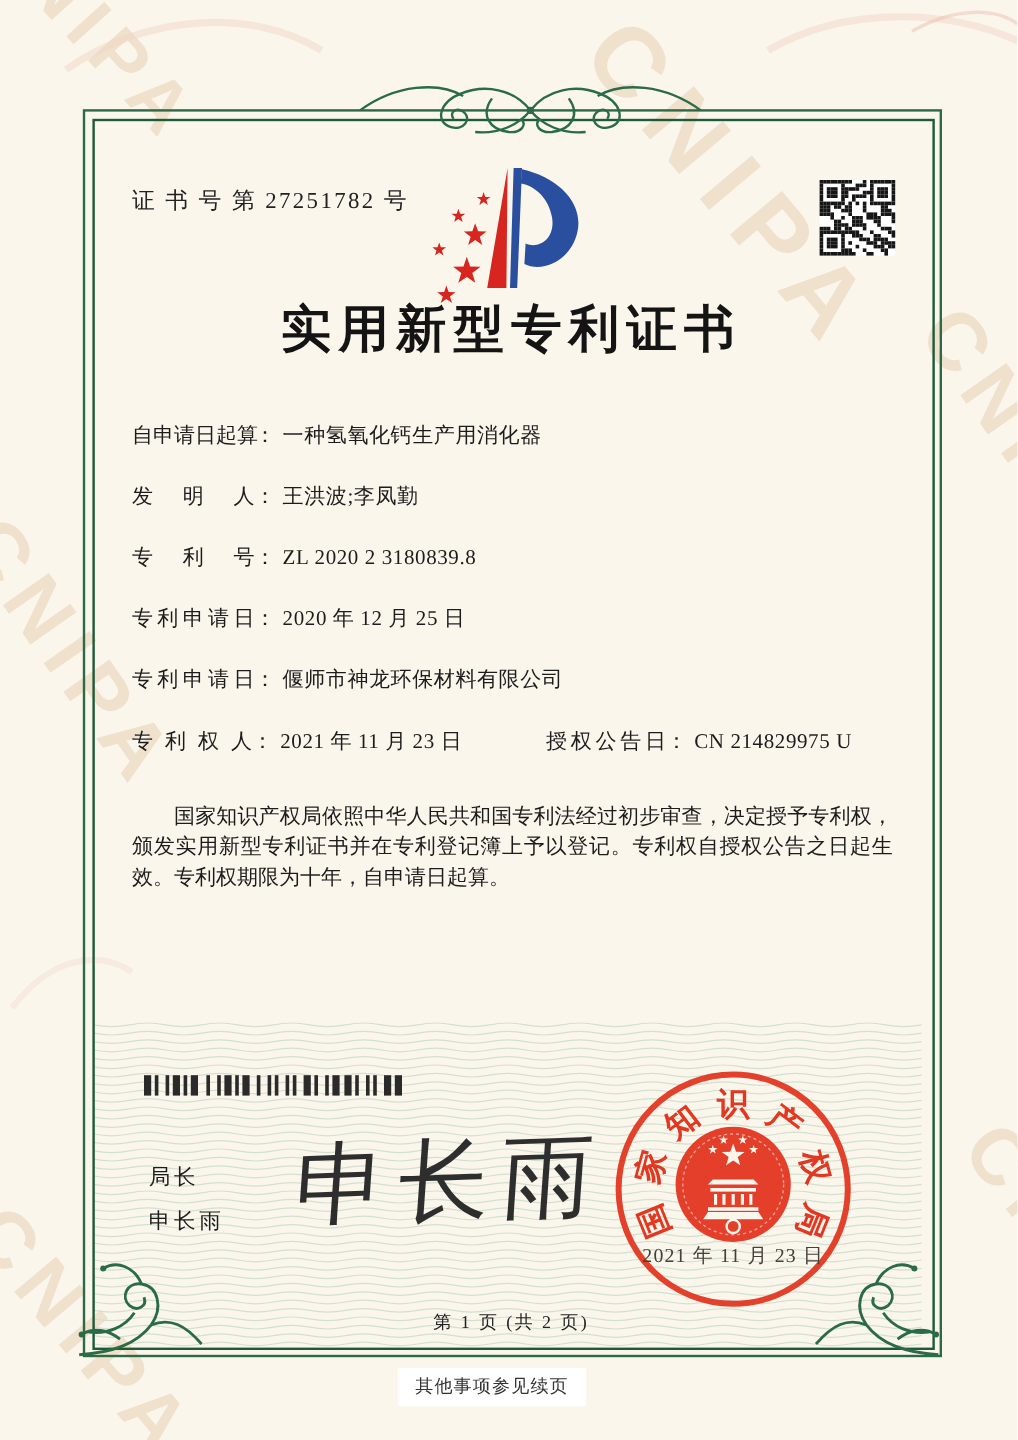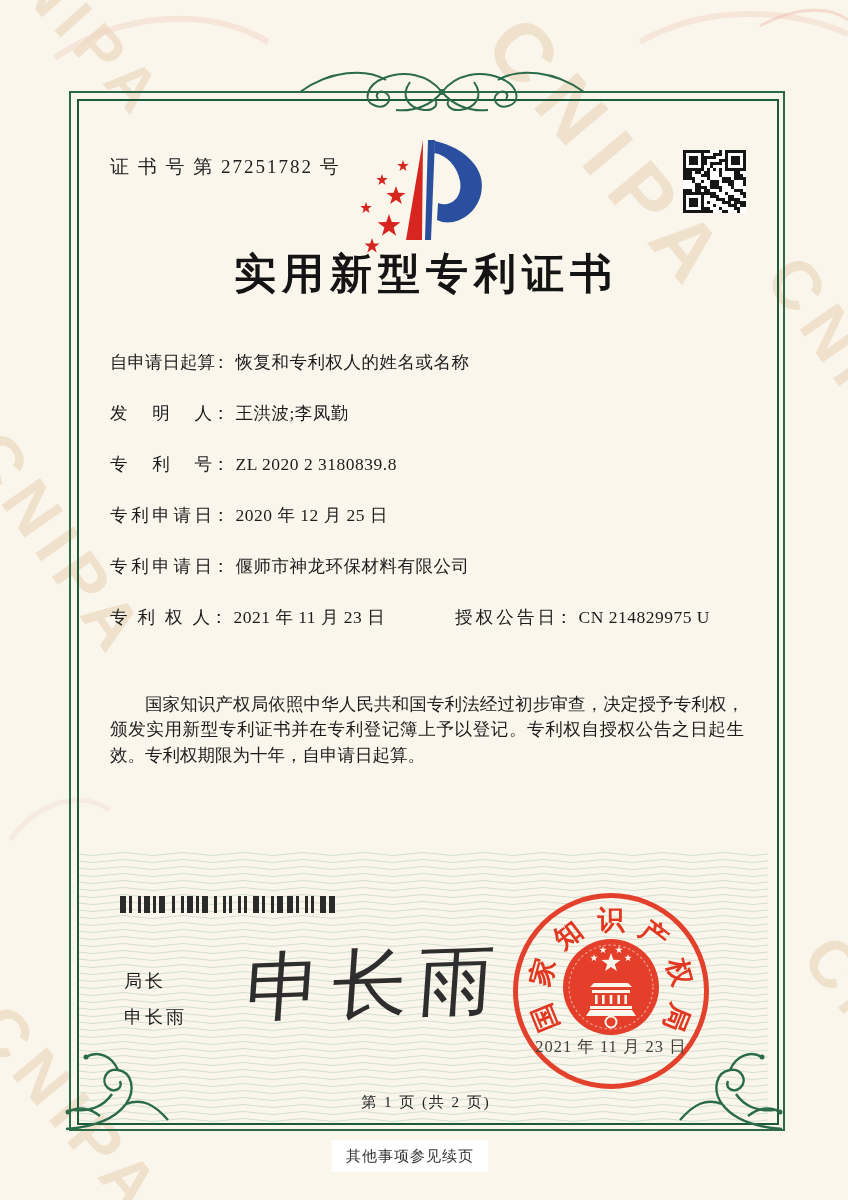--- a/index.html
+++ b/index.html
@@ -14,21 +14,21 @@
   .qr i{position:absolute;background:#161616;}
   .logo{position:absolute;left:346px;top:136px;}
   .title{position:absolute;left:108px;top:246px;width:636px;text-align:center;
          font-size:42px;font-weight:bold;letter-spacing:6px;color:#141414;}
   .fields{position:absolute;left:110px;top:350px;width:640px;font-size:17.5px;}
   .frow{position:relative;line-height:24px;margin-bottom:27px;white-space:nowrap;}
   .flabel{display:inline-block;width:102px;text-align:justify;text-align-last:justify;vertical-align:top;}
   .fcolon{display:inline-block;vertical-align:top;}
   .fvalue{display:inline-block;margin-left:6px;vertical-align:top;letter-spacing:0.5px;}
   .gr-right{position:absolute;left:345px;top:0;}
-  .body-text{position:absolute;left:110px;top:692px;width:634px;font-size:17.5px;
+  .body-text{position:absolute;left:110px;top:668px;width:634px;font-size:17.5px;
              line-height:25.4px;text-align:justify;}
   .body-text p{margin:0;text-indent:2em;}
   .barcode{position:absolute;left:120px;top:896px;width:218px;height:17px;}
   .barcode i{position:absolute;top:0;height:17px;background:#2a2a2a;}
   .sig-title{position:absolute;left:124px;top:969px;font-size:18px;letter-spacing:3px;}
   .sig-name{position:absolute;left:124px;top:1005px;font-size:18px;letter-spacing:3px;}
   .sig-script{position:absolute;left:246px;top:934px;font-size:76px;color:#1e1e1e;
               letter-spacing:10px;transform:rotate(-2deg) skewX(-6deg);opacity:.92;
               font-family:"Liberation Serif","DejaVu Serif",serif;}
   .seal{position:absolute;left:505px;top:885px;width:212px;height:212px;}
@@ -406,21 +406,21 @@
       <i style="left: 27px; top: 60px; width: 3px; height: 3px;"></i>
       <i style="left: 39px; top: 60px; width: 3px; height: 3px;"></i>
       <i style="left: 42px; top: 60px; width: 3px; height: 3px;"></i>
       <i style="left: 54px; top: 60px; width: 3px; height: 3px;"></i>
     </div>
 
   <div class="title">实用新型专利证书</div>
 
   <div class="fields">
     <div class="frow">
-      <span class="flabel">自申请日起算</span><span class="fcolon">：</span><span class="fvalue">恢复和专利权人的姓名或名称</span>
+      <span class="flabel">自申请日起算</span><span class="fcolon">：</span><span class="fvalue">一种氢氧化钙生产用消化器</span>
     </div>
     <div class="frow">
       <span class="flabel">发明人</span><span class="fcolon">：</span><span class="fvalue">王洪波;李凤勤</span>
     </div>
     <div class="frow">
       <span class="flabel">专利号</span><span class="fcolon">：</span><span class="fvalue">ZL 2020 2 3180839.8</span>
     </div>
     <div class="frow">
       <span class="flabel">专利申请日</span><span class="fcolon">：</span><span class="fvalue">2020 年 12 月 25 日</span>
     </div>

